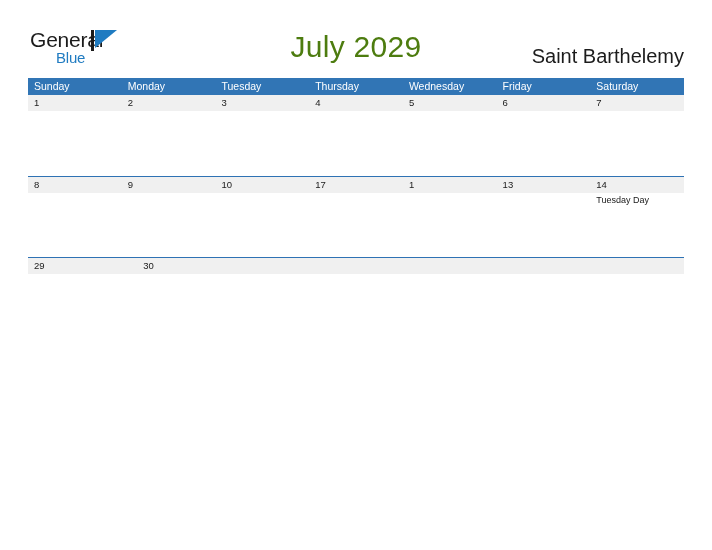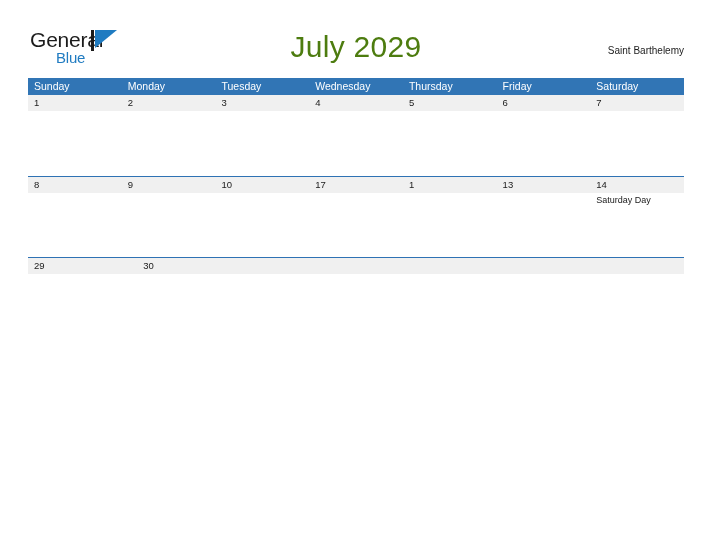--- a/index.html
+++ b/index.html
@@ -78,21 +78,21 @@
     font-size: 30px;
     font-weight: normal;
     color: #4d7c0f;
     letter-spacing: 0.3px;
   }
 
   .location {
     position: absolute;
     right: 28px;
     top: 45px;
-    font-size: 10px;
+    font-size: 20px;
     color: #1c1c1c;
     white-space: nowrap;
   }
 
   
   .calendar {
     position: absolute;
     left: 28px;
     top: 78px;
     width: 656px;
@@ -182,22 +182,22 @@
     <div class="month-title">July 2029</div>
 
     <div class="location">Saint Barthelemy</div>
   </div>
 
   <div class="calendar">
     <div class="dow-row">
         <div class="dow-cell">Sunday</div>
         <div class="dow-cell">Monday</div>
         <div class="dow-cell">Tuesday</div>
+        <div class="dow-cell">Thursday</div>
         <div class="dow-cell">Wednesday</div>
-        <div class="dow-cell">Thursday</div>
         <div class="dow-cell">Friday</div>
         <div class="dow-cell">Saturday</div>
       </div>
     <div class="weeks">
         <div class="week-row">
           <div class="day-cell">
             <div class="day-band">1</div>
           </div>
           <div class="day-cell">
             <div class="day-band">2</div>
@@ -233,21 +233,21 @@
           </div>
           <div class="day-cell">
             <div class="day-band">1</div>
           </div>
           <div class="day-cell">
             <div class="day-band">13</div>
           </div>
           <div class="day-cell">
             <div class="day-band">14</div>
             <div class="day-events">
-              <div class="event">Saturday Day</div>
+              <div class="event">Tuesday Day</div>
             </div>
           </div>
         </div>
         <div class="week-row last">
           <div class="day-cell">
             <div class="day-band">29</div>
           </div>
           <div class="day-cell">
             <div class="day-band">30</div>
           </div>

